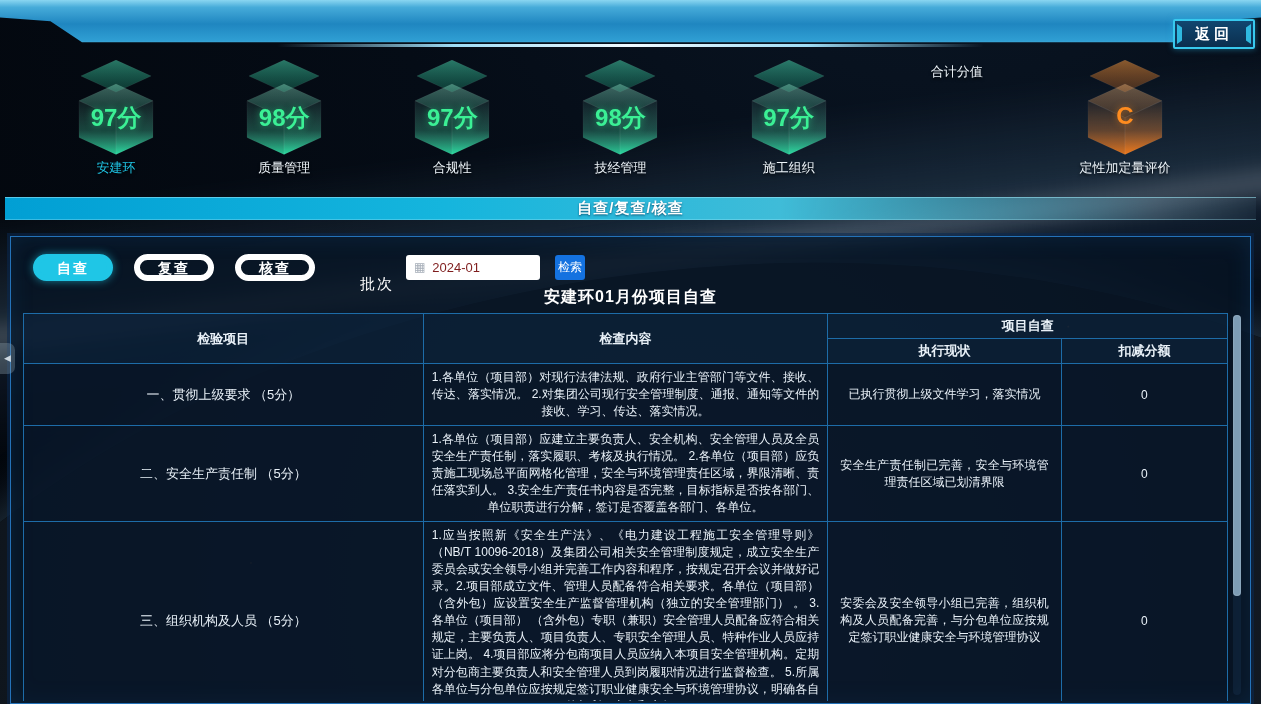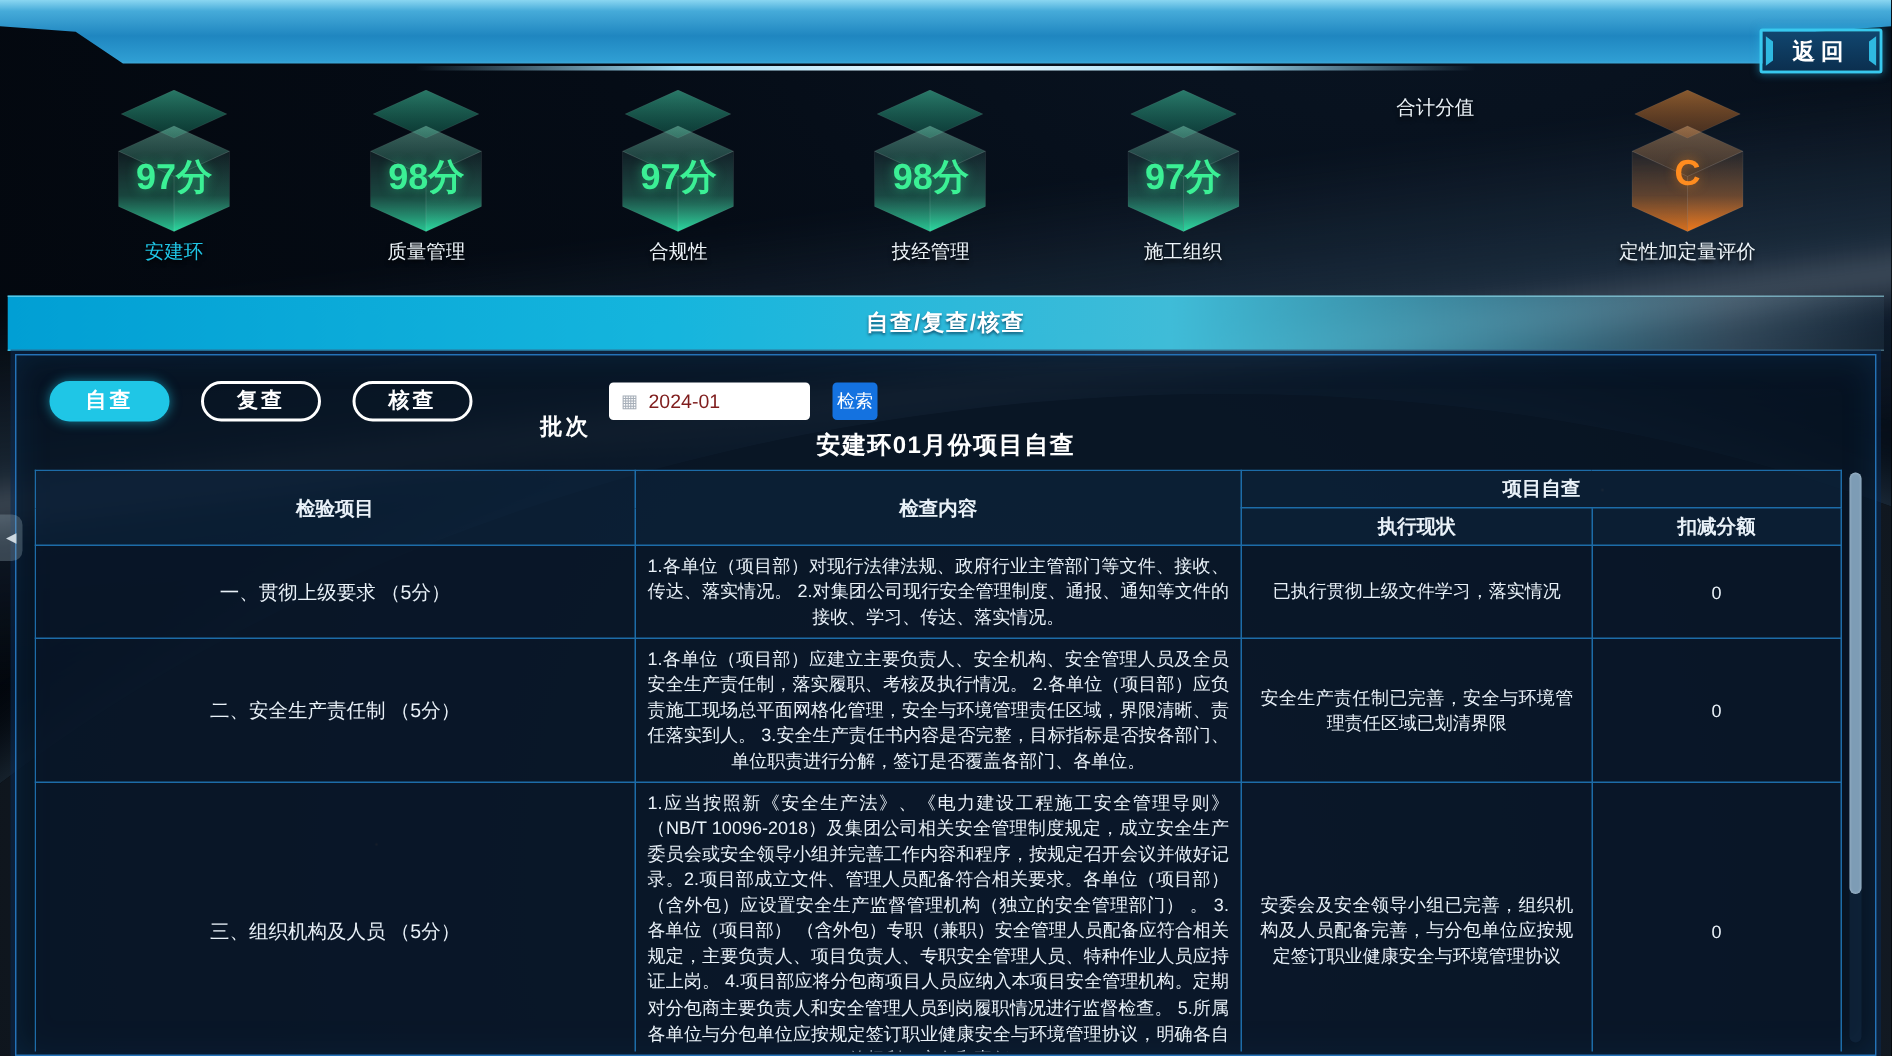--- a/index.html
+++ b/index.html
@@ -57,39 +57,39 @@
   .orange .lf { fill:url(#gFaceO); opacity:.9; } .orange .rf { fill:url(#gFaceO); }
   .score-value { position:absolute; left:0; right:0; top:42px; text-align:center;
     font-size:24px; font-weight:bold; }
   .green .score-value { color:var(--score-green); text-shadow:0 0 7px rgba(45,235,150,0.55); }
   .orange .score-value { color:var(--accent-orange); text-shadow:0 0 7px rgba(255,140,30,0.55); }
   .score-label { margin-top:3px; font-size:13px; font-weight:normal; color:#eef5fa;
     text-shadow:0 2px 3px rgba(0,0,0,0.8); white-space:nowrap; }
   .score-item.active .score-label { color:var(--accent-cyan); }
 
   
-  .section-bar { position:absolute; top:197px; left:5px; right:5px; height:37px; z-index:4;
+  .section-bar { position:absolute; top:197px; left:5px; right:5px; height:23px; z-index:4;
     background:linear-gradient(90deg,#019fd4 0%, #15b5dd 35%, #3fbcd8 62%, rgba(110,150,170,0.35) 92%, rgba(60,90,110,0.2) 100%);
     border-top:1px solid rgba(160,235,250,0.55); border-bottom:1px solid rgba(160,235,250,0.35);
     display:flex; align-items:center; justify-content:center;text-align:center; }
   .section-bar span { font-size:15px; font-weight:bold; color:#fff; letter-spacing:1px;
     text-shadow:0 1px 2px rgba(0,40,70,0.7); }
 
   
   .panel { position:absolute; top:236px; left:10px; right:10px; bottom:0; z-index:4;
     background:rgba(6,19,35,0.82); border:1px solid #2472b8;
     box-shadow:0 0 0 3px rgba(10,40,80,0.55), inset 0 0 22px rgba(25,90,150,0.22); }
   .toolbar { position:absolute; top:16px; left:22px; right:20px; height:28px;
     display:flex; align-items:center; }
   .tab { width:80px; height:27px; border-radius:14px; margin-right:21px; cursor:pointer;
-    background:transparent; border:2px solid #ffffff; color:#fff; font-size:14px;
+    background:transparent; border:6px solid #ffffff; color:#fff; font-size:14px;
     font-weight:bold; letter-spacing:2px; font-family:inherit; }
   .tab.active { background:var(--accent-cyan); border-color:var(--accent-cyan);
     box-shadow:0 0 8px rgba(30,200,230,0.6); }
-  .batch-label { margin-left:24px; font-size:15px; font-weight:bold; color:#fff; letter-spacing:2px;margin-top:35px; }
+  .batch-label { margin-left:24px; font-size:15px; font-weight:normal; color:#fff; letter-spacing:2px;margin-top:35px; }
   .date-input { margin-left:12px; width:134px; height:25px; background:#fff; border-radius:3px;
     display:flex; align-items:center; padding:0 8px; cursor:text; }
   .cal-icon { color:#a6aeb8; font-size:12px; margin-right:7px; line-height:1; }
   .date-value { color:#7f1d1d; font-size:13px; }
   .search-btn { margin-left:15px; width:30px; height:25px; background:var(--accent-blue);
     border:none; border-radius:3px; color:#fff; font-size:12px; cursor:pointer; font-family:inherit; }
 
   .table-title { position:absolute; top:50px; left:0; right:0; text-align:center;
     font-size:16px; font-weight:bold; color:#fff; letter-spacing:1px; }
 

